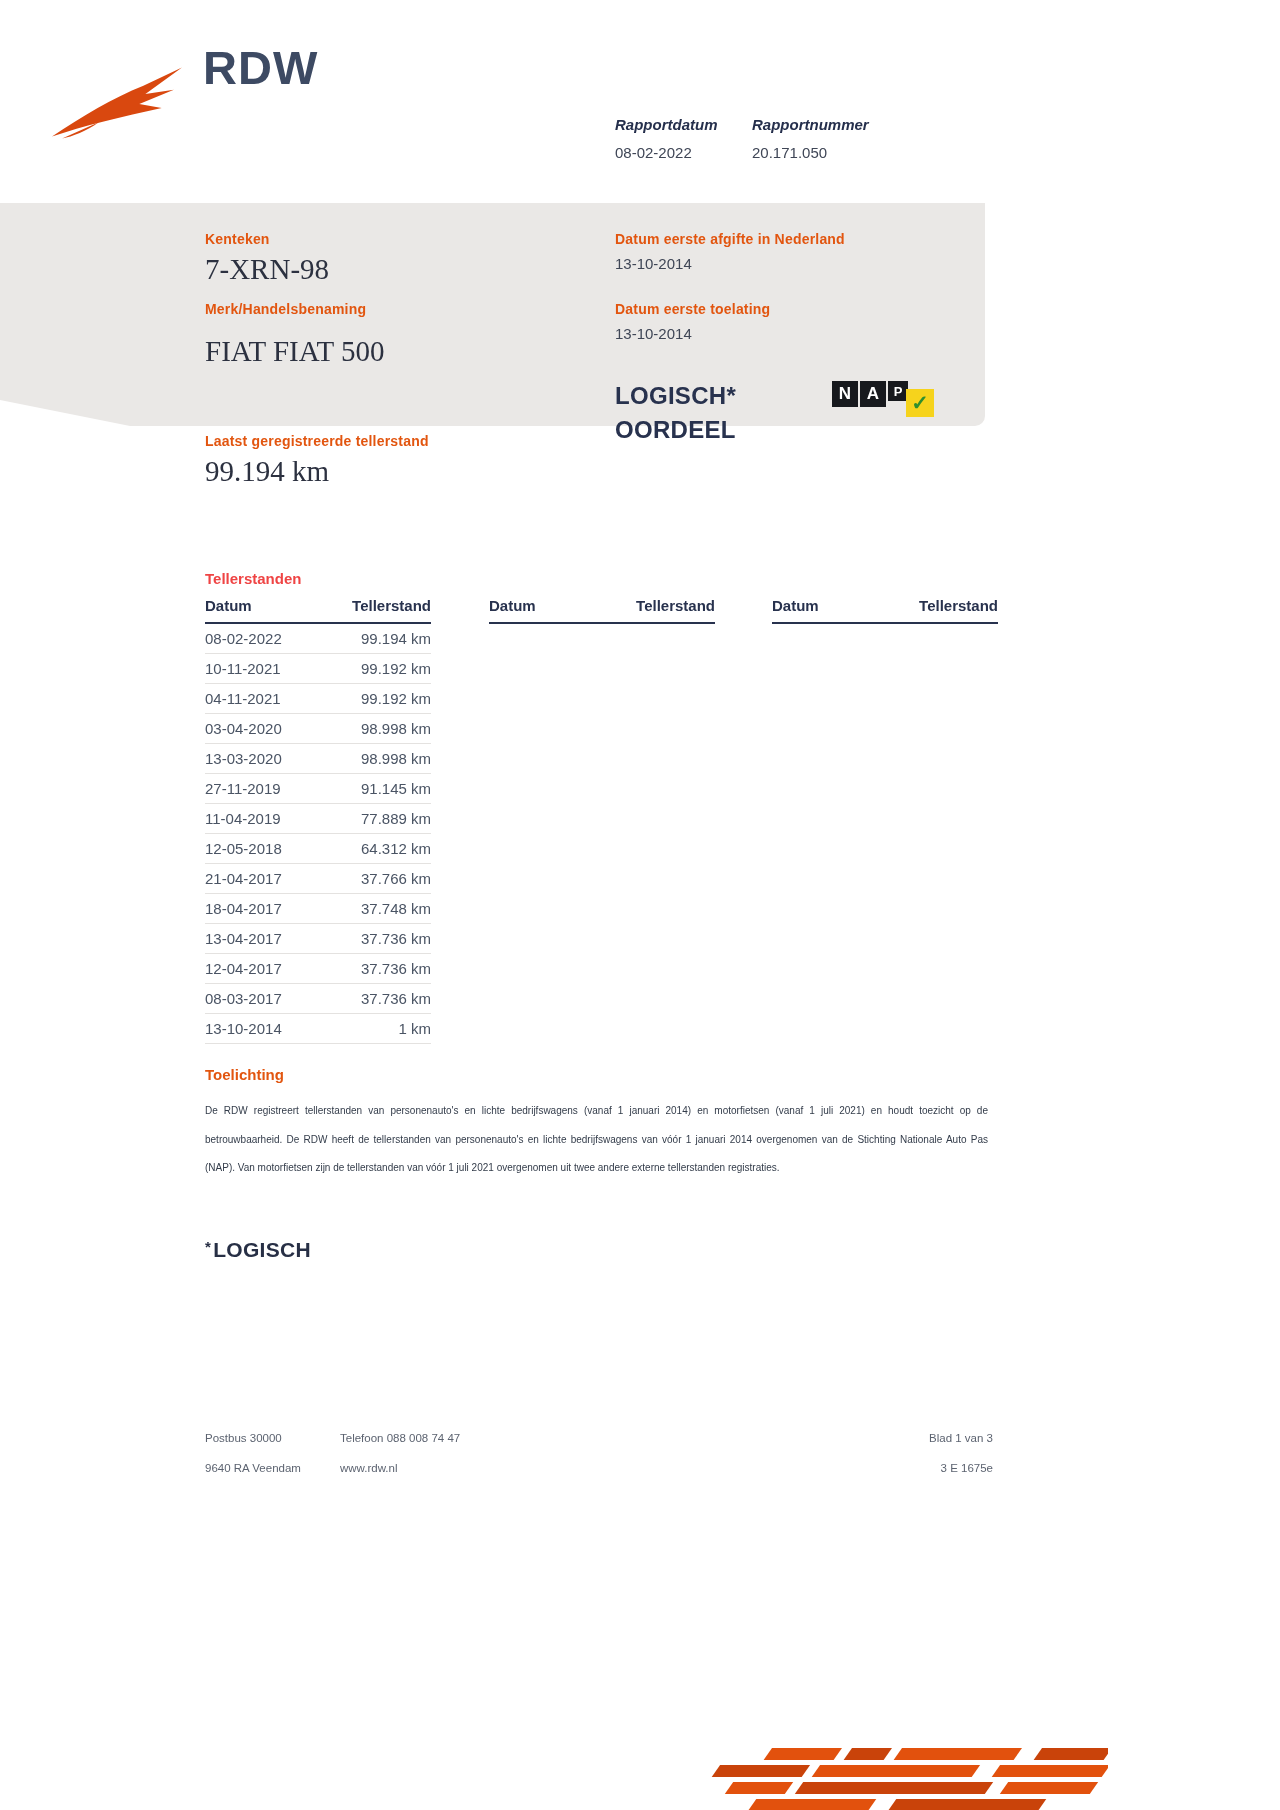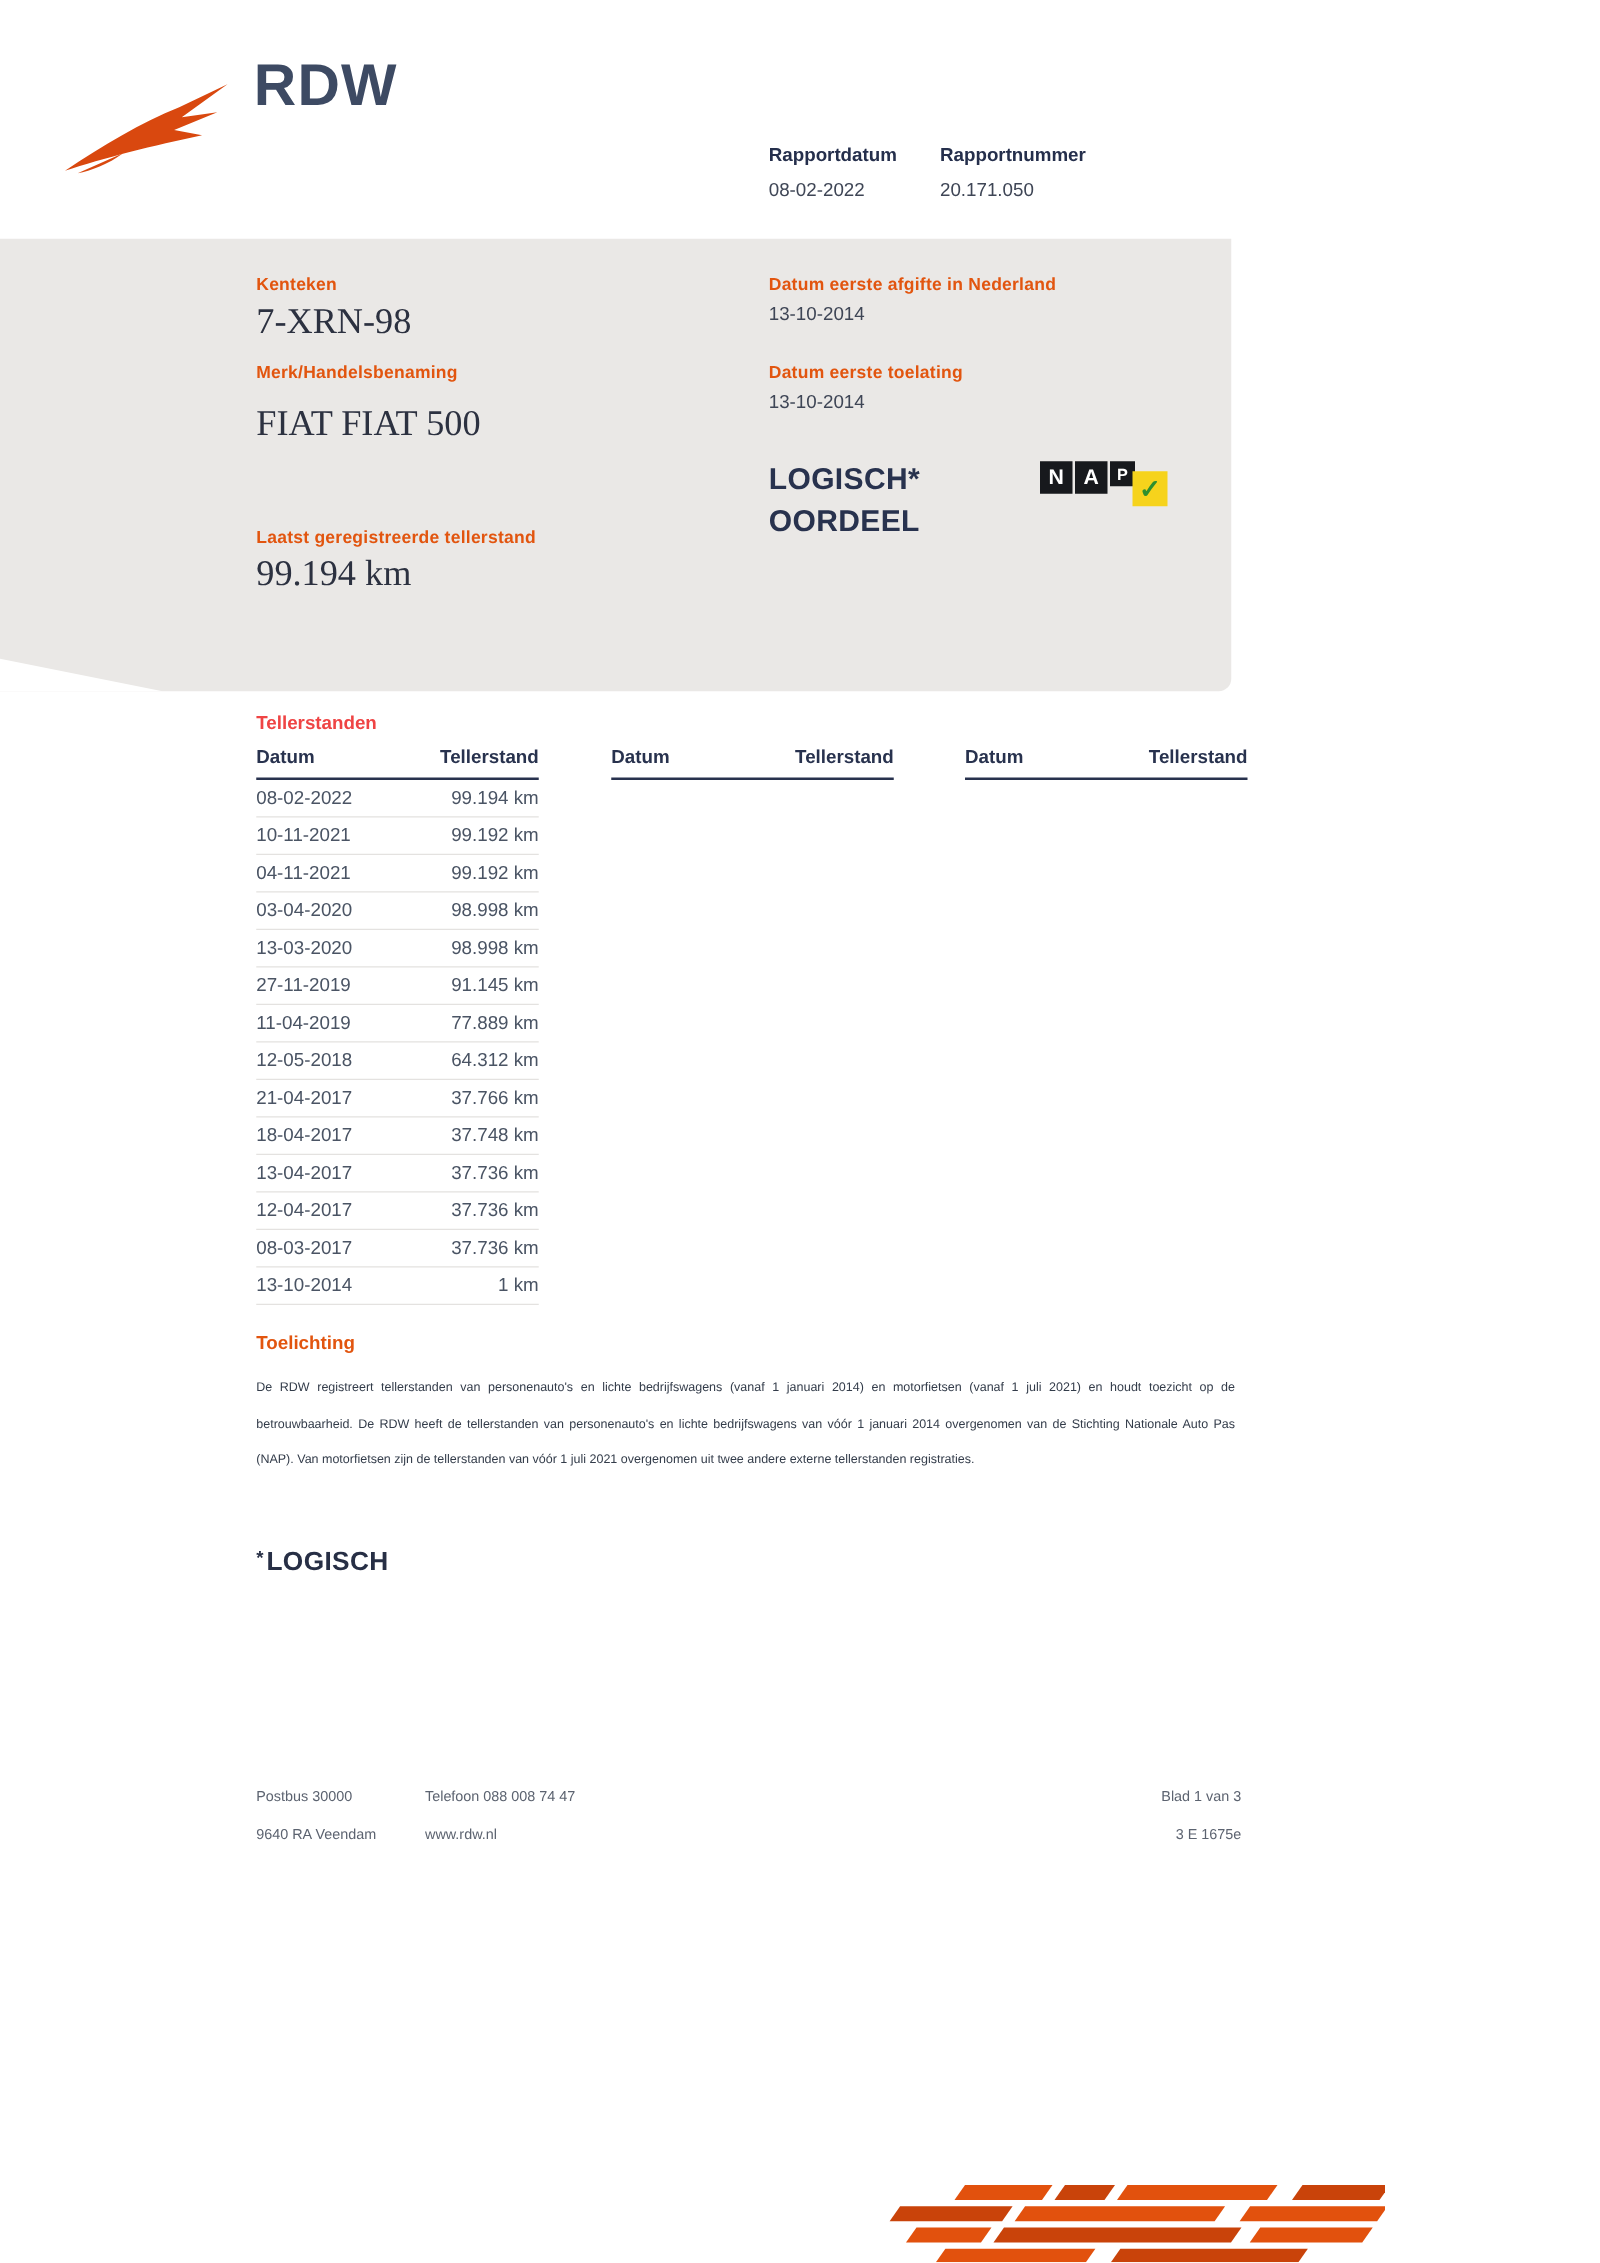--- a/index.html
+++ b/index.html
@@ -6,25 +6,25 @@
   html,body { background:#ffffff; }
   body { font-family:"Liberation Sans", sans-serif; }
   .page { position:relative; width:1280px; height:1810px; background:#ffffff; overflow:hidden; }
 
   
   .logo { position:absolute; left:52px; top:62px; width:132px; height:78px; }
   .wordmark { position:absolute; left:203px; top:40px; font-size:47px; font-weight:bold;
               color:#3d4a63; letter-spacing:1px; }
   .doc-title { position:absolute; left:615px; top:50px; font-family:"Liberation Serif", serif;
                font-weight:bold; font-size:31px; color:#df520e; }
-  .meta-label { position:absolute; font-size:15px; font-weight:bold; color:#252f4c; }
+  .meta-label { position:absolute; font-size:15px; font-weight:bold; color:#252f4c;font-style:italic; }
   .meta-value { position:absolute; font-size:15px; color:#3f4656; }
 
   
-  .summary { position:absolute; left:0; top:191px; width:985px; height:362px;
+  .summary { position:absolute; left:0; top:203px; width:985px; height:223px;
              background:#eae8e6; border-bottom-right-radius:10px; }
   .notch { position:absolute; left:0; bottom:0; width:0; height:0;
            border-bottom:26px solid #ffffff; border-right:130px solid transparent; }
   .olabel { position:absolute; font-size:14px; font-weight:bold; color:#e2550f; letter-spacing:0.2px; }
   .bigval { position:absolute; font-family:"Liberation Serif", serif; font-size:29px; color:#2c3140; }
   .midval { position:absolute; font-size:15px; color:#3f4656; }
   .oordeel { position:absolute; left:615px; top:176px; font-size:24px; font-weight:bold;
              color:#28324e; line-height:34px; letter-spacing:0.3px; }
   .nap { position:absolute; left:832px; top:178px; display:flex; align-items:flex-start; }
   .nap-tile { width:26px; height:26px; background:#17191d; color:#ffffff; font-weight:bold;

